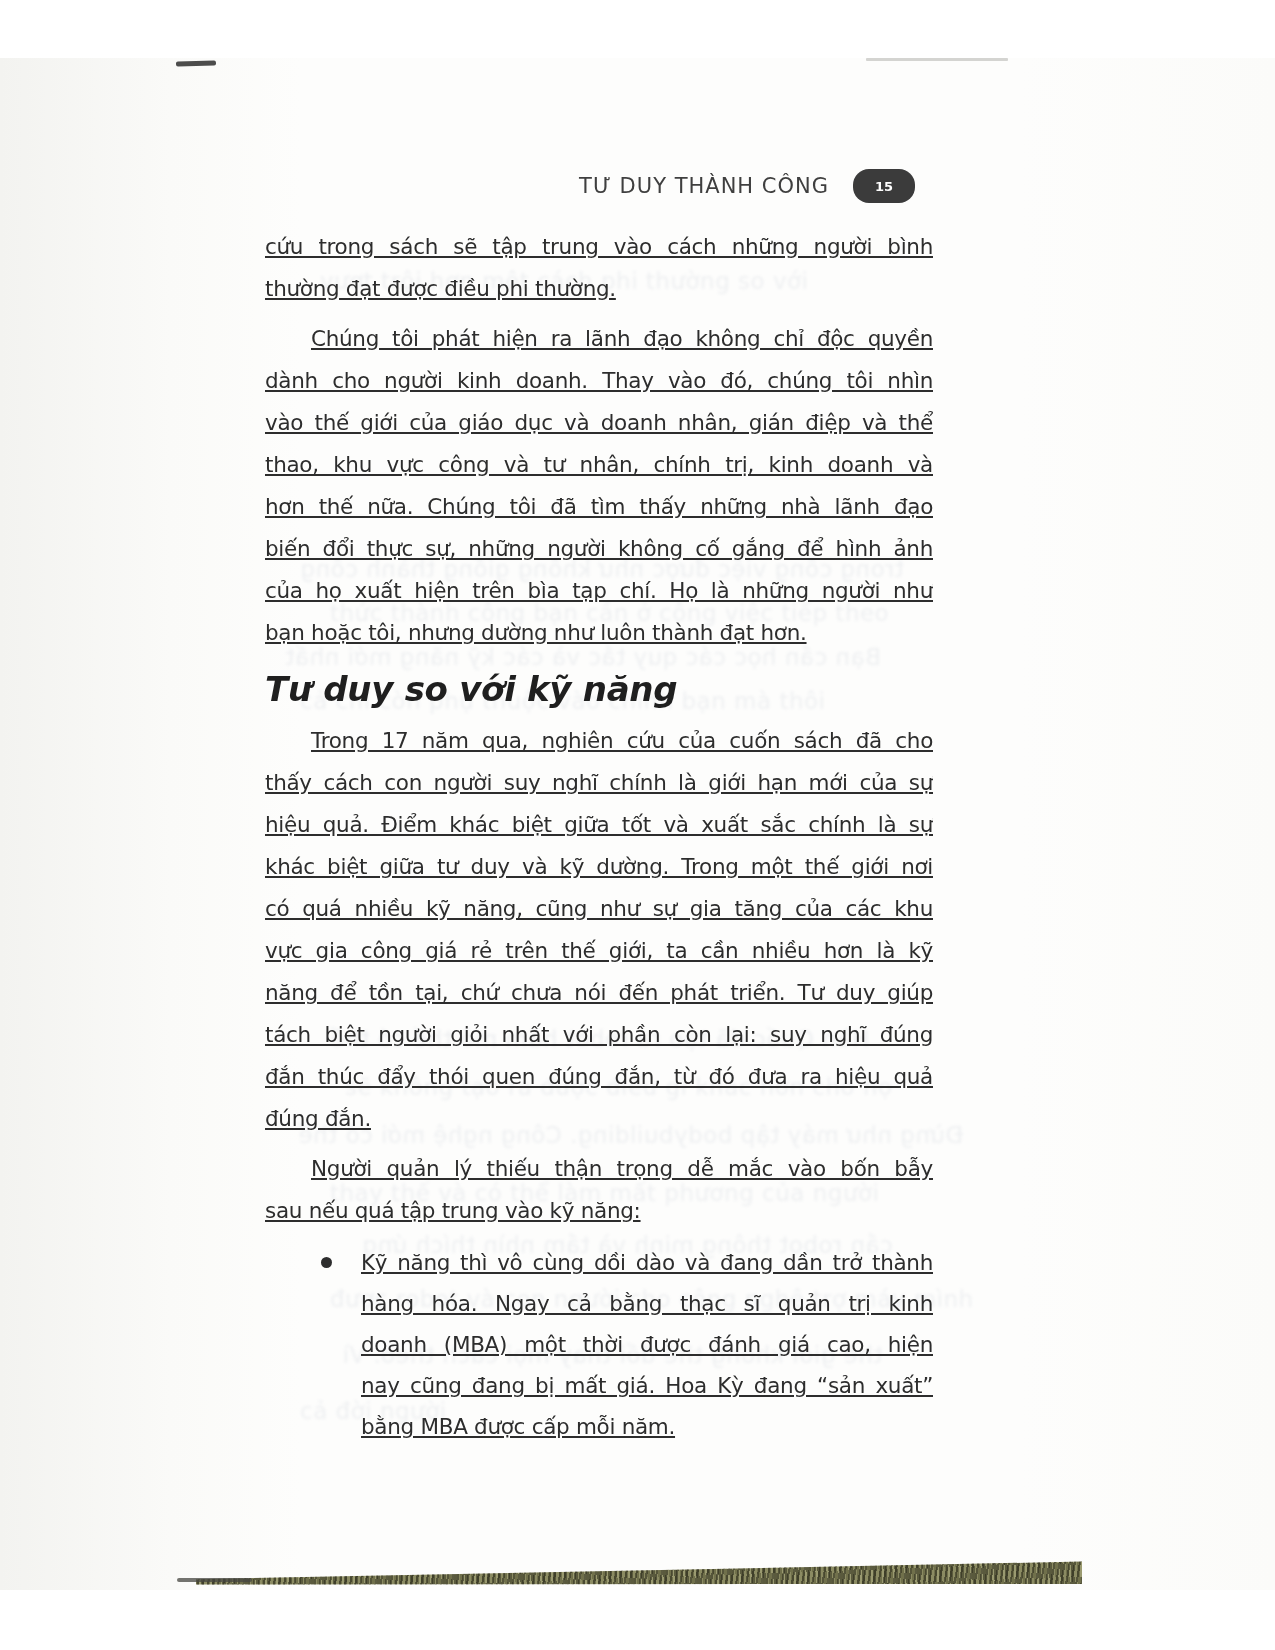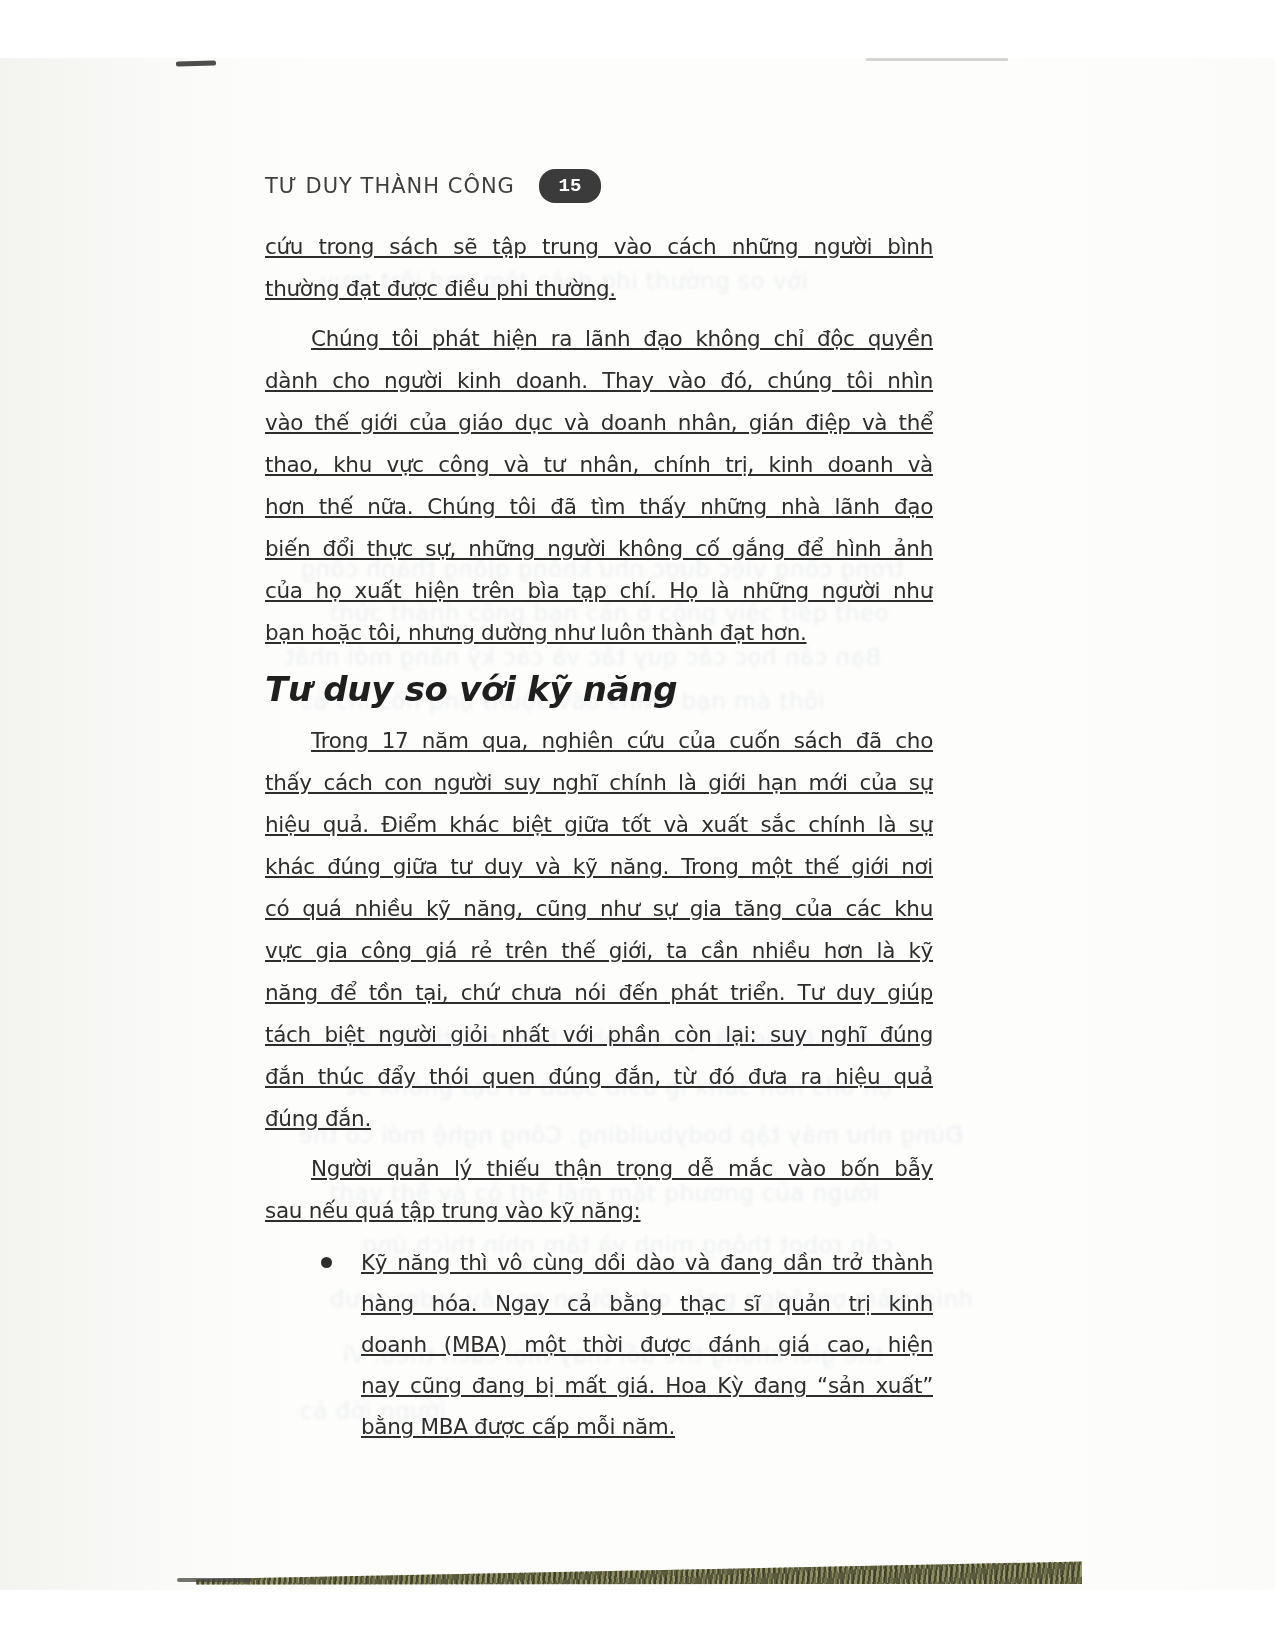--- a/index.html
+++ b/index.html
@@ -59,30 +59,30 @@
   .ghost:nth-child(7)  { left:345px; top:1074px; }
   .ghost:nth-child(8)  { left:298px; top:1122px; }
   .ghost:nth-child(9)  { left:330px; top:1180px; }
   .ghost:nth-child(10) { left:362px; top:1232px; }
   .ghost:nth-child(11) { left:330px; top:1286px; }
   .ghost:nth-child(12) { left:342px; top:1342px; }
   .ghost:nth-child(13) { left:300px; top:1398px; }
   
   .header-row {
     position:absolute; left:265px; top:168px; width:650px; height:36px;
-    display:flex; justify-content:flex-start; align-items:center; gap:24px; z-index:2;
+    display:flex; justify-content:flex-end; align-items:center; gap:24px; z-index:2;
   }
   .header-title {
     color:#3f3f3f; font-size:21px; font-weight:500; letter-spacing:1px;
   }
   .page-badge {
     min-width:62px; height:34px; background:#3b3b3b; border-radius:16px;
     display:flex; align-items:center; justify-content:center;
-    color:#ffffff; font-size:19px; font-weight:bold;
-    box-sizing:border-box; padding:0 10px;font-family:Liberation Mono, monospace;
+    color:#ffffff; font-size:13px; font-weight:bold;
+    box-sizing:border-box; padding:0 10px;
   }
   
   .body-col { position:absolute; left:265px; top:226px; width:668px; z-index:2; }
   .para { margin:0 0 8px 0; }
   .tline {
     font-size:21.5px; line-height:42px; height:42px;
     letter-spacing:-0.3px; color:#2d2d2d;
     text-align:justify; text-align-last:justify;
     overflow:hidden;
     text-decoration:underline;
@@ -144,21 +144,21 @@
         <div class="tline">hơn thế nữa. Chúng tôi đã tìm thấy những nhà lãnh đạo</div>
         <div class="tline">biến đổi thực sự, những người không cố gắng để hình ảnh</div>
         <div class="tline">của họ xuất hiện trên bìa tạp chí. Họ là những người như</div>
         <div class="tline last">bạn hoặc tôi, nhưng dường như luôn thành đạt hơn.</div>
       </div>
     <h2 class="section-heading">Tư duy so với kỹ năng</h2>
     <div class="para indent">
         <div class="tline">Trong 17 năm qua, nghiên cứu của cuốn sách đã cho</div>
         <div class="tline">thấy cách con người suy nghĩ chính là giới hạn mới của sự</div>
         <div class="tline">hiệu quả. Điểm khác biệt giữa tốt và xuất sắc chính là sự</div>
-        <div class="tline">khác đúng giữa tư duy và kỹ năng. Trong một thế giới nơi</div>
+        <div class="tline">khác biệt giữa tư duy và kỹ dường. Trong một thế giới nơi</div>
         <div class="tline">có quá nhiều kỹ năng, cũng như sự gia tăng của các khu</div>
         <div class="tline">vực gia công giá rẻ trên thế giới, ta cần nhiều hơn là kỹ</div>
         <div class="tline">năng để tồn tại, chứ chưa nói đến phát triển. Tư duy giúp</div>
         <div class="tline">tách biệt người giỏi nhất với phần còn lại: suy nghĩ đúng</div>
         <div class="tline">đắn thúc đẩy thói quen đúng đắn, từ đó đưa ra hiệu quả</div>
         <div class="tline last">đúng đắn.</div>
       </div>
     <div class="para indent">
         <div class="tline">Người quản lý thiếu thận trọng dễ mắc vào bốn bẫy</div>
         <div class="tline last">sau nếu quá tập trung vào kỹ năng:</div>

